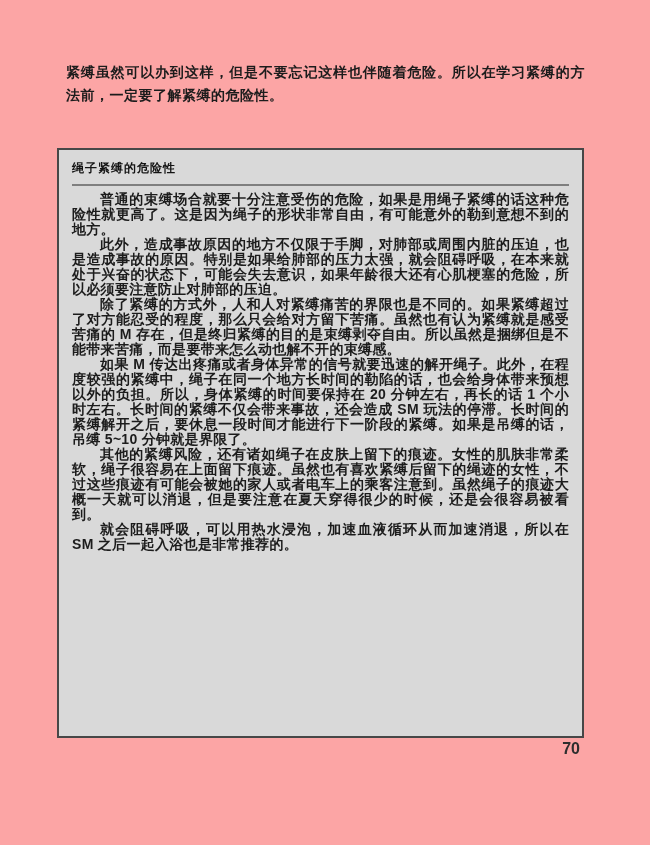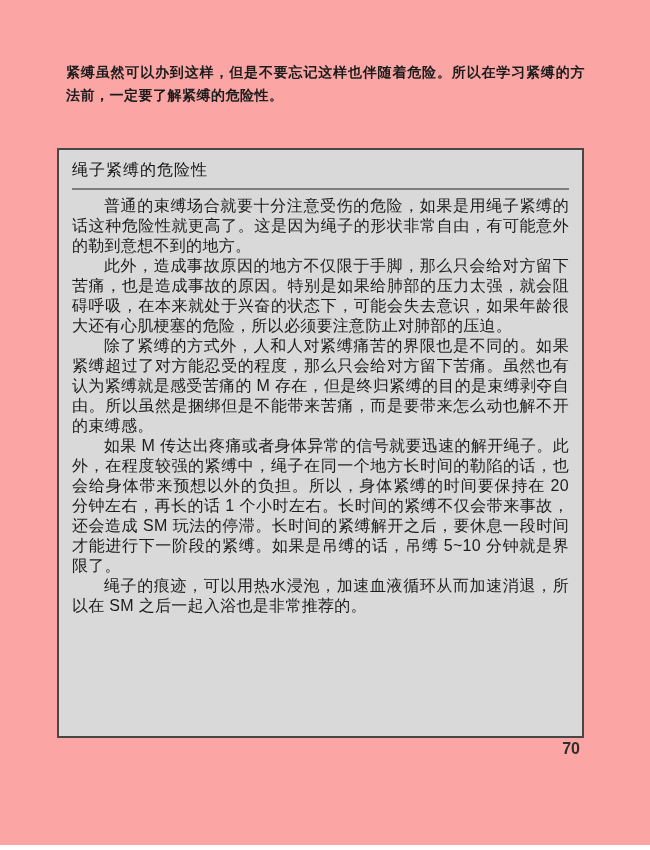--- a/index.html
+++ b/index.html
@@ -40,31 +40,31 @@
     width: 527px;
     height: 590px;
     box-sizing: border-box;
     background: #d9d9d9;
     border: 2px solid #474747;
     padding: 7px 13px 8px 13px;
   }
   .box-title {
     margin: 0;
     padding: 3px 0 7px 0;
-    font-size: 16px;
-    font-weight: 400;
+    font-size: 12px;
+    font-weight: 700;
     letter-spacing: 1px;
     border-bottom: 2px solid #7f7f7f;
     color: #141414;
   }
   .box-body {
     margin-top: 6px;
-    font-size: 16px;
-    line-height: 20px;
-    font-weight: 400;
+    font-size: 14px;
+    line-height: 15px;
+    font-weight: 700;
     text-align: justify;
     letter-spacing: 0.3px;
     color: #1c1c1c;
   }
   .box-body p {
     margin: 0;
     text-indent: 2em;
   }
   .page-number {
     position: absolute;
@@ -79,22 +79,23 @@
 <body>
 
 <div class="page">
 
   <p class="intro">紧缚虽然可以办到这样，但是不要忘记这样也伴随着危险。所以在学习紧缚的方法前，一定要了解紧缚的危险性。</p>
 
   <section class="danger-box">
     <h2 class="box-title">绳子紧缚的危险性</h2>
     <div class="box-body">
         <p>普通的束缚场合就要十分注意受伤的危险，如果是用绳子紧缚的话这种危险性就更高了。这是因为绳子的形状非常自由，有可能意外的勒到意想不到的地方。</p>
-        <p>此外，造成事故原因的地方不仅限于手脚，那么只会给对方留下苦痛，也是造成事故的原因。特别是如果给肺部的压力太强，就会阻碍呼吸，在本来就处于兴奋的状态下，可能会失去意识，如果年龄很大还有心肌梗塞的危险，所以必须要注意防止对肺部的压迫。</p>
+        <p>此外，造成事故原因的地方不仅限于手脚，对肺部或周围内脏的压迫，也是造成事故的原因。特别是如果给肺部的压力太强，就会阻碍呼吸，在本来就处于兴奋的状态下，可能会失去意识，如果年龄很大还有心肌梗塞的危险，所以必须要注意防止对肺部的压迫。</p>
         <p>除了紧缚的方式外，人和人对紧缚痛苦的界限也是不同的。如果紧缚超过了对方能忍受的程度，那么只会给对方留下苦痛。虽然也有认为紧缚就是感受苦痛的 M 存在，但是终归紧缚的目的是束缚剥夺自由。所以虽然是捆绑但是不能带来苦痛，而是要带来怎么动也解不开的束缚感。</p>
         <p>如果 M 传达出疼痛或者身体异常的信号就要迅速的解开绳子。此外，在程度较强的紧缚中，绳子在同一个地方长时间的勒陷的话，也会给身体带来预想以外的负担。所以，身体紧缚的时间要保持在 20 分钟左右，再长的话 1 个小时左右。长时间的紧缚不仅会带来事故，还会造成 SM 玩法的停滞。长时间的紧缚解开之后，要休息一段时间才能进行下一阶段的紧缚。如果是吊缚的话，吊缚 5~10 分钟就是界限了。</p>
-        <p>绳子的痕迹，可以用热水浸泡，加速血液循环从而加速消退，所以在 SM 之后一起入浴也是非常推荐的。</p>
+        <p>其他的紧缚风险，还有诸如绳子在皮肤上留下的痕迹。女性的肌肤非常柔软，绳子很容易在上面留下痕迹。虽然也有喜欢紧缚后留下的绳迹的女性，不过这些痕迹有可能会被她的家人或者电车上的乘客注意到。虽然绳子的痕迹大概一天就可以消退，但是要注意在夏天穿得很少的时候，还是会很容易被看到。</p>
+        <p>就会阻碍呼吸，可以用热水浸泡，加速血液循环从而加速消退，所以在 SM 之后一起入浴也是非常推荐的。</p>
       </div>
   </section>
 
   <div class="page-number">70</div>
 
 </div>
 
 </body></html>

